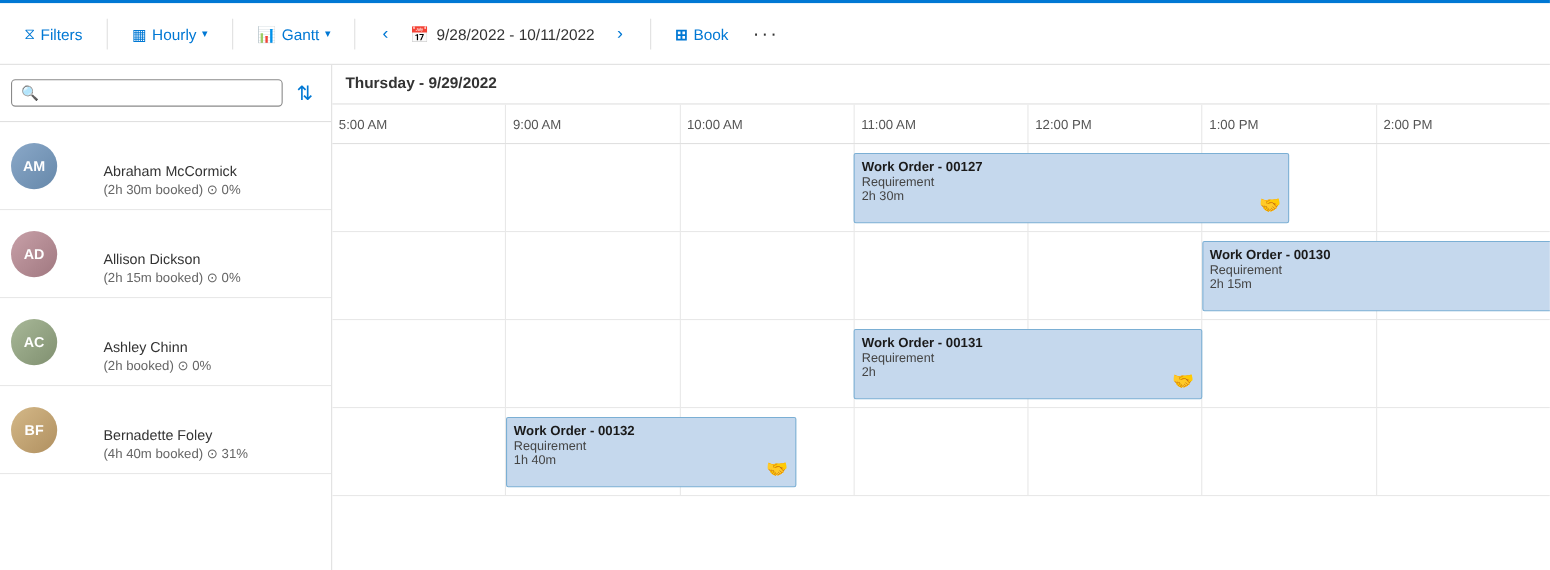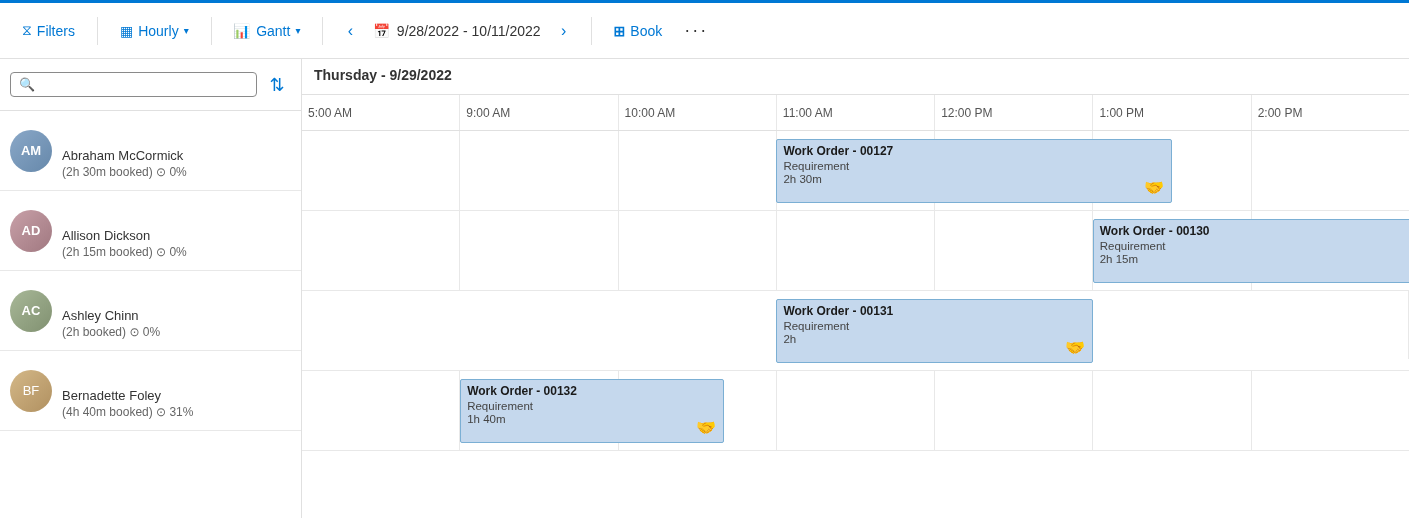--- a/index.html
+++ b/index.html
@@ -120,20 +120,21 @@
     }
 
     
     .resource-list { flex: 1; overflow: hidden; }
     .resource-row {
       display: flex;
       align-items: center;
       padding: 10px 10px;
       border-bottom: 1px solid #e8e8e8;
       height: 80px;
+      gap: 32px;
     }
     .avatar {
       width: 42px;
       height: 42px;
       border-radius: 50%;
       background: #c8c8c8;
       flex-shrink: 0;
       margin-right: 10px;
       overflow: hidden;
       display: flex;
@@ -313,21 +314,21 @@
           <span style="color:#fff; font-size:13px; font-weight:600;">AC</span>
         </div>
         <div class="resource-info">
           <div class="resource-name">Ashley Chinn</div>
           <div class="resource-details">(2h booked) ⊙ 0%</div>
         </div>
       </div>
 
       <div class="resource-row">
         <div class="avatar" style="background: linear-gradient(135deg, #d4b888, #b09060);">
-          <span style="color:#fff; font-size:13px; font-weight:400;">BF</span>
+          <span style="color:#fff; font-size:13px; font-weight:700;">BF</span>
         </div>
         <div class="resource-info">
           <div class="resource-name">Bernadette Foley</div>
           <div class="resource-details">(4h 40m booked) ⊙ 31%</div>
         </div>
       </div>
 
     </div>
   </div>
 
@@ -389,21 +390,21 @@
         <div class="gantt-cell"></div>
         <div class="gantt-cell" style="border-right:none;"></div>
 
         <div class="work-order-block" style="left: calc(5 * (100%/7)); width: calc(2.25 * (100%/7) + 20px);">
           <div class="wo-title">Work Order - 00130</div>
           <div class="wo-type">Requirement</div>
           <div class="wo-duration">2h 15m</div>
         </div>
       </div>
 
-      <div class="gantt-row" style="position:relative;flex-direction:column;">
+      <div class="gantt-row" style="position:relative;">
         <div class="gantt-cell"></div>
         <div class="gantt-cell"></div>
         <div class="gantt-cell"></div>
         <div class="gantt-cell"></div>
         <div class="gantt-cell"></div>
         <div class="gantt-cell"></div>
         <div class="gantt-cell" style="border-right:none;"></div>
 
         <div class="work-order-block" style="left: calc(3 * (100%/7)); width: calc(2.0 * (100%/7));">
           <div class="wo-title">Work Order - 00131</div>

